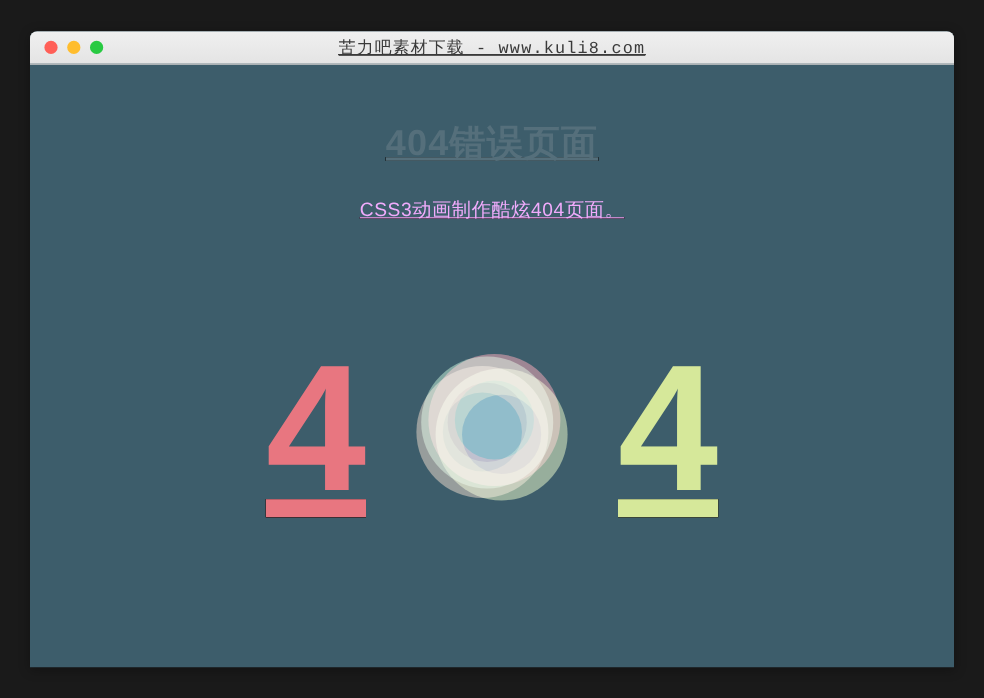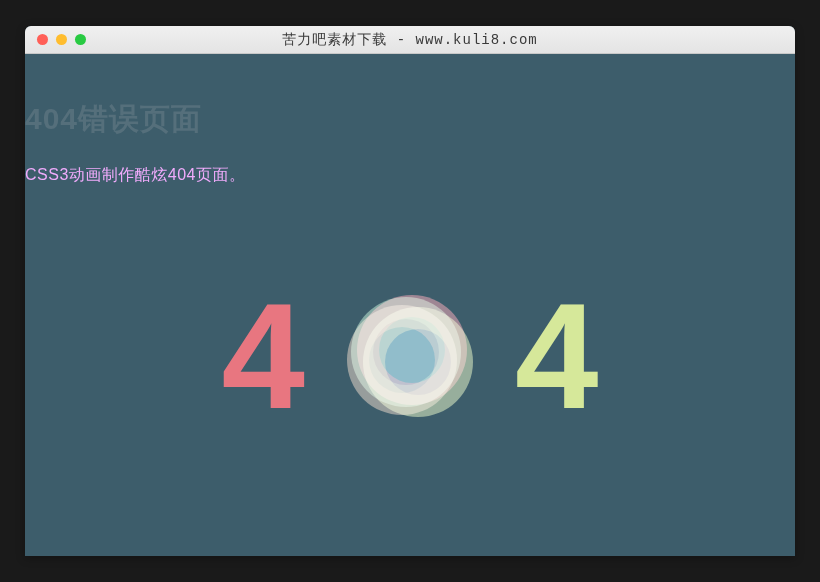--- a/index.html
+++ b/index.html
@@ -1,18 +1,19 @@
 <!DOCTYPE html>
 <html><head>
   <meta charset="utf-8">
   <style>
     * {
       margin: 0;
       padding: 0;
       box-sizing: border-box;
+      text-decoration: underline;
     }
     body {
       width: 820px;
       height: 582px;
       background: #1a1a1a;
       display: flex;
       align-items: center;
       justify-content: center;
       font-family: "Microsoft YaHei", "SimSun", sans-serif;
       overflow: hidden;
@@ -52,20 +53,21 @@
     .title-text {
       flex: 1;
       text-align: center;
       font-size: 14px;
       color: #3a3a3a;
       font-family: "SimSun", "Courier New", monospace;
       letter-spacing: 1px;
     }
     .content {
       padding-top: 45px;
+      text-align: center;
     }
     .heading {
       color: #556f7b;
       font-size: 30px;
       font-weight: bold;
       letter-spacing: 1px;
     }
     .subtitle {
       color: #f0abfc;
       font-size: 16px;

